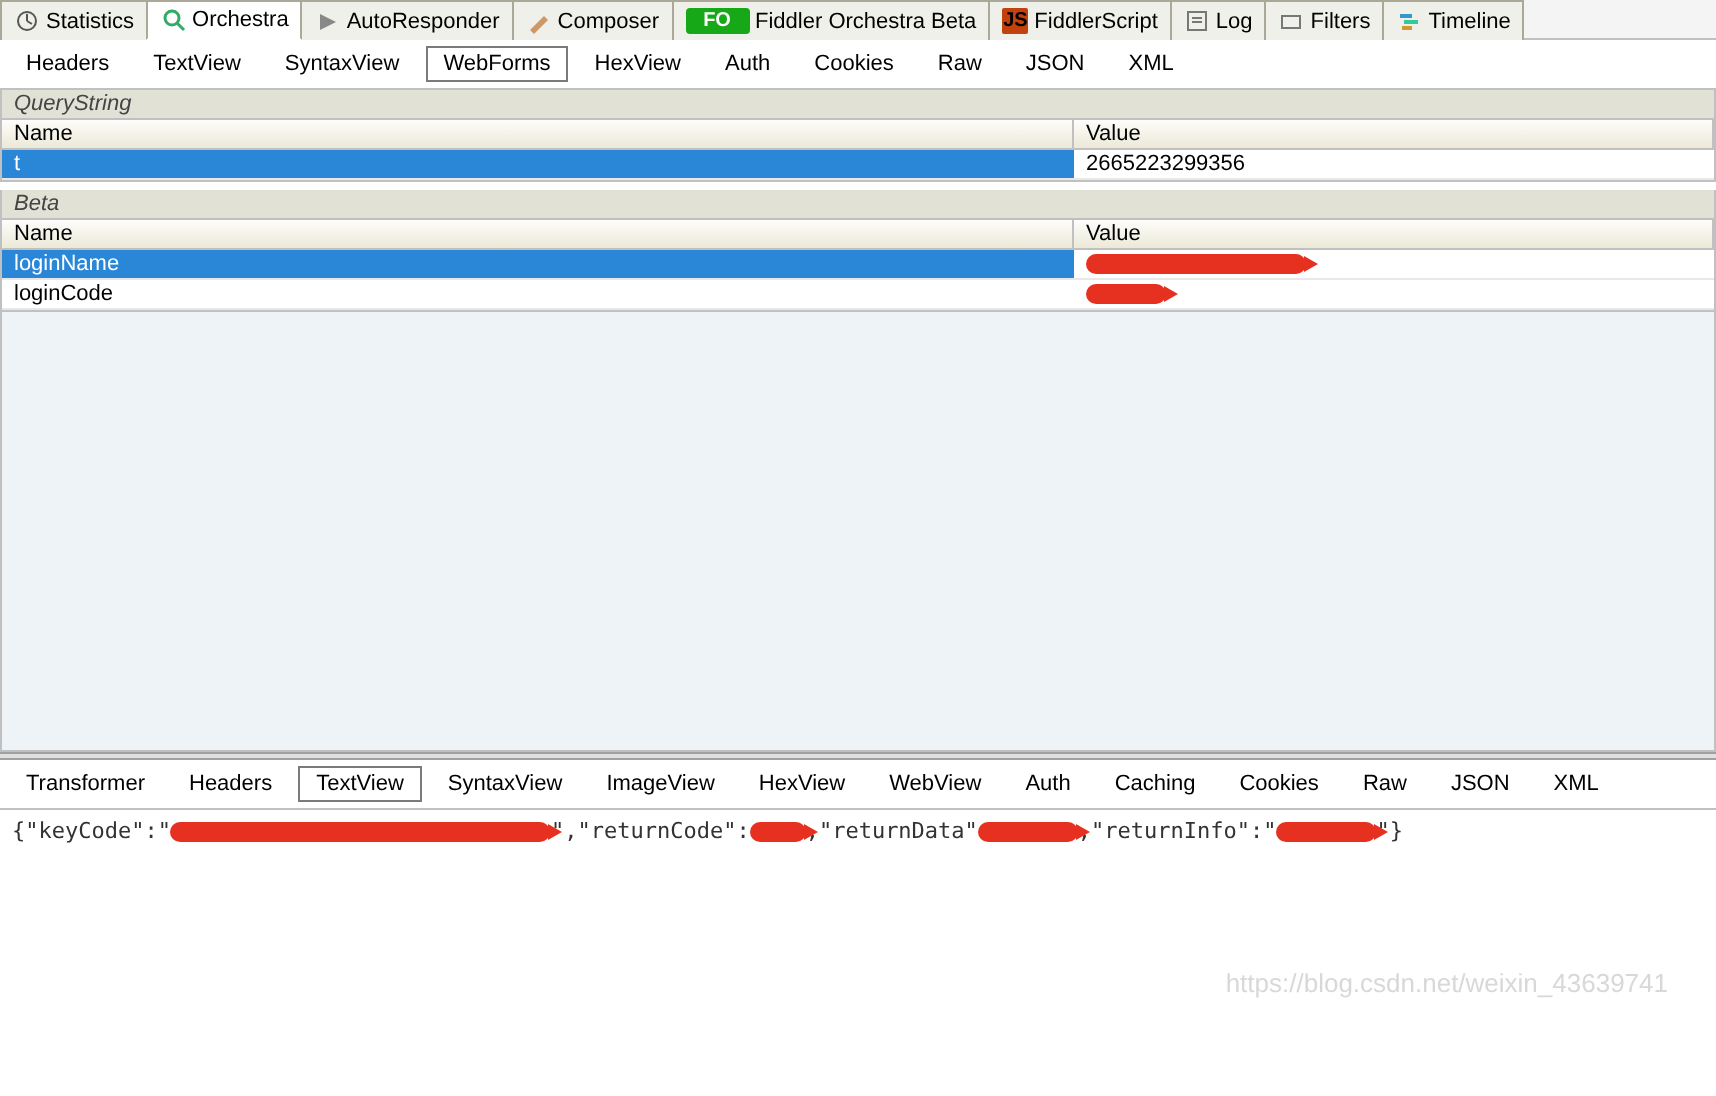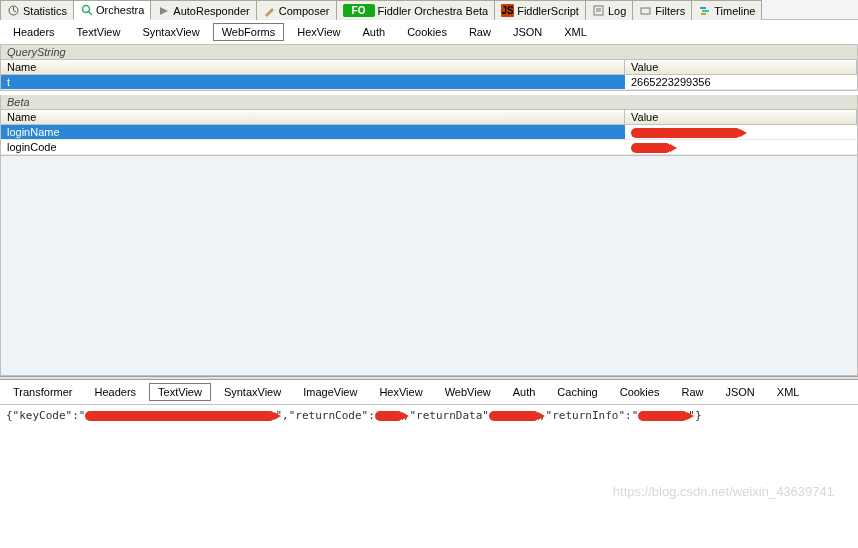--- a/index.html
+++ b/index.html
@@ -18,21 +18,21 @@
 
   
   .section-hdr { background: #e1e1d6; color: #444; padding: 1px 6px; border: 1px solid #c0c0c0; border-top: none; font-size: 11px; font-style: italic; }
 
   
   .grid { border: 1px solid #c0c0c0; border-top: none; }
   .grid-head, .grid-row { display: flex; }
   .grid-head { background: linear-gradient(#fdfdfb, #ece9d8); border-bottom: 1px solid #c0c0c0; }
   .grid-head .cell { border-right: 1px solid #c0c0c0; }
   .cell { padding: 1px 6px; }
-  .col-name { width: 624px; }
+  .col-name { width: 536px; }
   .col-value { flex: 1; }
   .grid-row { background: #fff; border-bottom: 1px solid #e8e8e8; }
   .grid-row.sel { background: #2a86d6; color: #fff; }
   .grid-row.sel .col-value { background: #fff; color: #000; }
   .body-area { height: 220px; background: #eef3f7; border: 1px solid #c0c0c0; border-top: none; }
 
   
   .splitter { height: 4px; background: #e0e0e0; border-top: 1px solid #a0a0a0; border-bottom: 1px solid #a0a0a0; }
 
   

